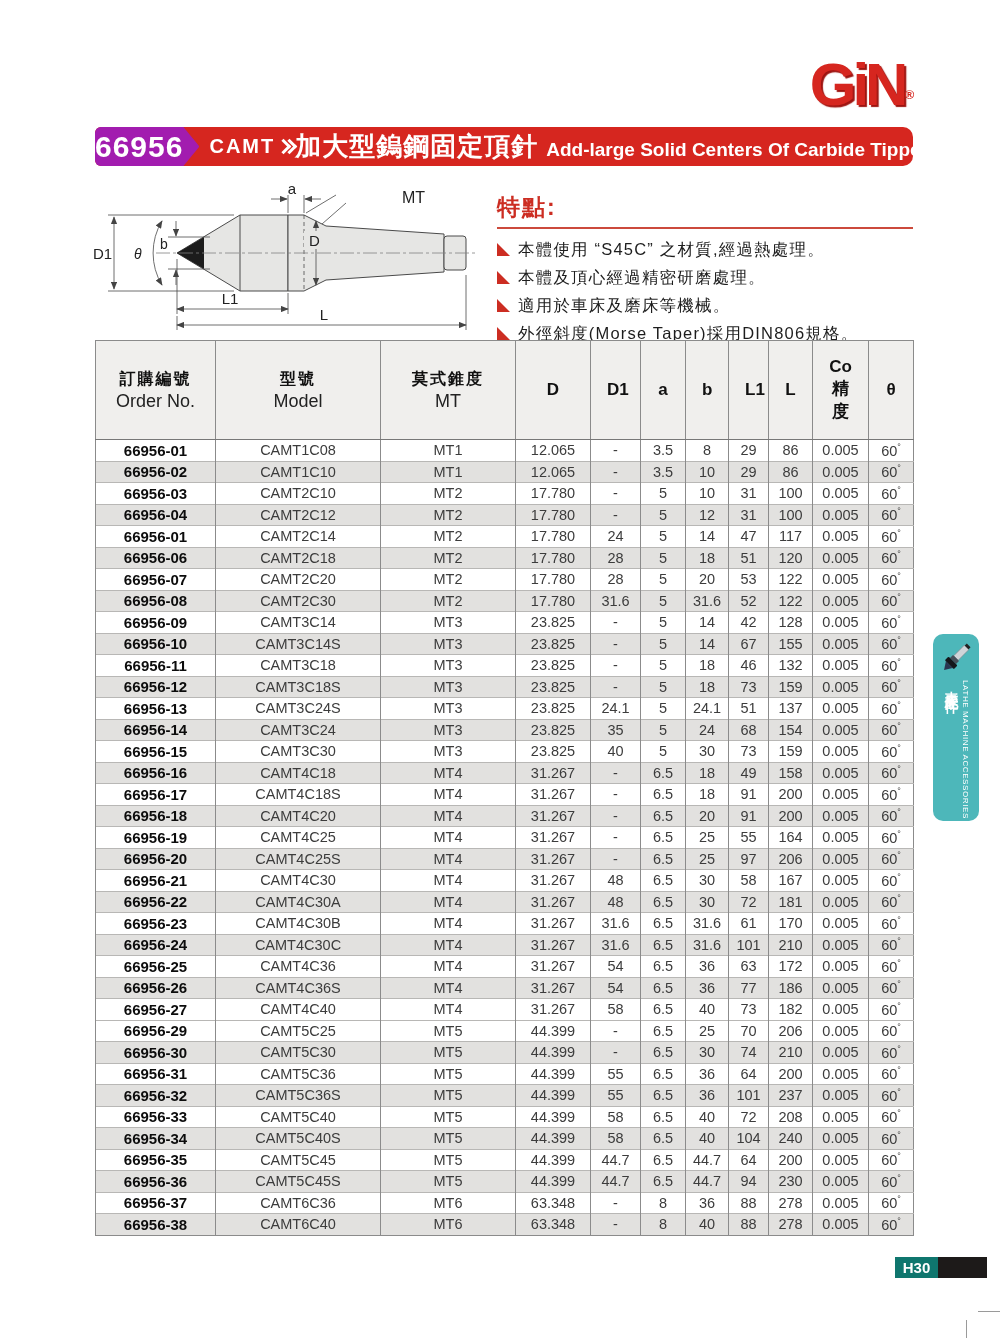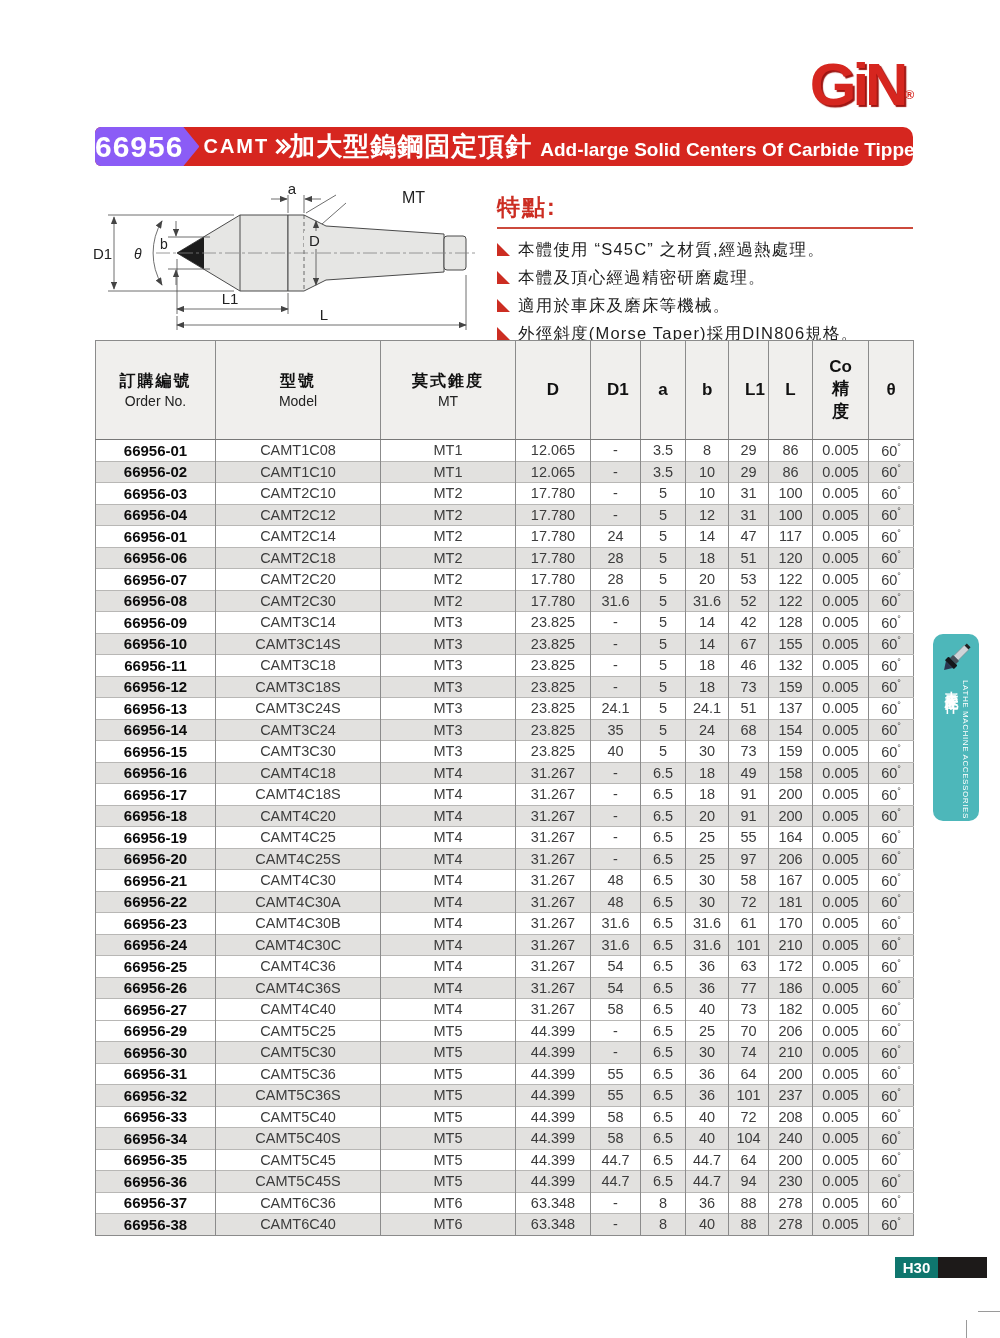--- a/index.html
+++ b/index.html
@@ -8,25 +8,25 @@
 
   
   .logo { position:absolute; top:50px; right:86px; }
   .logo-text { font-weight:bold; font-size:60px; color:#d6261f;
                letter-spacing:-4px; text-shadow:2px 2px 1px #9e1410;margin-left:18px; }
   .logo-reg { font-size:13px; font-weight:bold; font-style:italic; color:#d6261f; vertical-align:super; }
 
   
   .header-band { position:absolute; left:95px; top:127px; width:818px; height:39px;
                  background:#d6261f; border-radius:6px 10px 10px 6px; display:flex; align-items:center; }
-  .code-box { width:150px; height:100%; background:#8b5cf6; color:#fff; font-weight:bold; font-size:30px;
+  .code-box { width:150px; height:100%; background:#a21caf; color:#fff; font-weight:bold; font-size:30px;
               display:flex; align-items:center; justify-content:center; padding-right:16px; letter-spacing:1px;
               clip-path:polygon(0 0, calc(100% - 16px) 0, 100% 50%, calc(100% - 16px) 100%, 0 100%);
               border-radius:6px 0 0 6px; }
-  .series { color:#fff; font-weight:bold; font-size:20px; letter-spacing:2px; margin-left:4px; white-space:nowrap; }
+  .series { color:#fff; font-weight:bold; font-size:20px; letter-spacing:2px; margin-left:10px; white-space:nowrap; }
   .chev { display:flex; margin-left:8px; }
   .chev i { display:block; width:11px; height:11px; border-top:3px solid #fff; border-right:3px solid #fff;
             transform:rotate(45deg); margin-left:-5px; }
   .title-zh { color:#fff; font-weight:bold; font-size:26px; letter-spacing:1px; white-space:nowrap; }
   .title-en { color:#fff; font-weight:bold; font-size:19px; margin-left:8px; white-space:nowrap;
               align-self:flex-end; padding-bottom:5px; }
 
   
   .diagram { position:absolute; left:92px; top:183px; width:390px; height:155px; }
   .diagram svg text { font-family:"Liberation Sans", sans-serif; fill:#222; }
@@ -40,21 +40,21 @@
   .bullet { flex:0 0 auto; width:13px; height:13px; background:#cc2d22;
             clip-path:polygon(0 0,100% 100%,0 100%); margin:4px 8px 0 0; }
   .unit-note { text-align:right; font-size:13px; color:#111; margin-top:1px; }
 
   
   .spec-table { position:absolute; left:95px; top:340px; width:818px; border-collapse:collapse;
                 table-layout:fixed; border:1px solid #8b8b8b; }
   .spec-table th { background:#f0efed; height:52px; vertical-align:middle; text-align:center; padding:16px;
                    border-left:1px solid #8b8b8b; border-bottom:1px solid #777; }
   .th-zh { font-size:16px; font-weight:bold; letter-spacing:2px; color:#111; }
-  .th-en { font-size:14px; font-weight:normal; color:#222; margin-top:1px; }
+  .th-en { font-size:18px; font-weight:normal; color:#222; margin-top:1px; }
   .spec-table th.single { font-size:17px; font-weight:bold; color:#111; }
   .spec-table td { height:21.5px; text-align:center; font-size:14.5px; color:#3c3c3c; padding:0;
                    border-left:1px solid #8b8b8b; border-top:1px solid #b8b7b5; background:#fff; }
   .spec-table tr.alt td { background:#e2e1df; }
   .spec-table td:first-child { font-weight:bold; color:#0c0c0c; font-size:15px; }
   .spec-table sup { font-size:9px; }
 
   
   .side-tab { position:absolute; left:933px; top:634px; width:46px; height:187px; background:#4db7ba;
               border-radius:10px; display:flex; flex-direction:column; align-items:center; padding-top:5px; }

